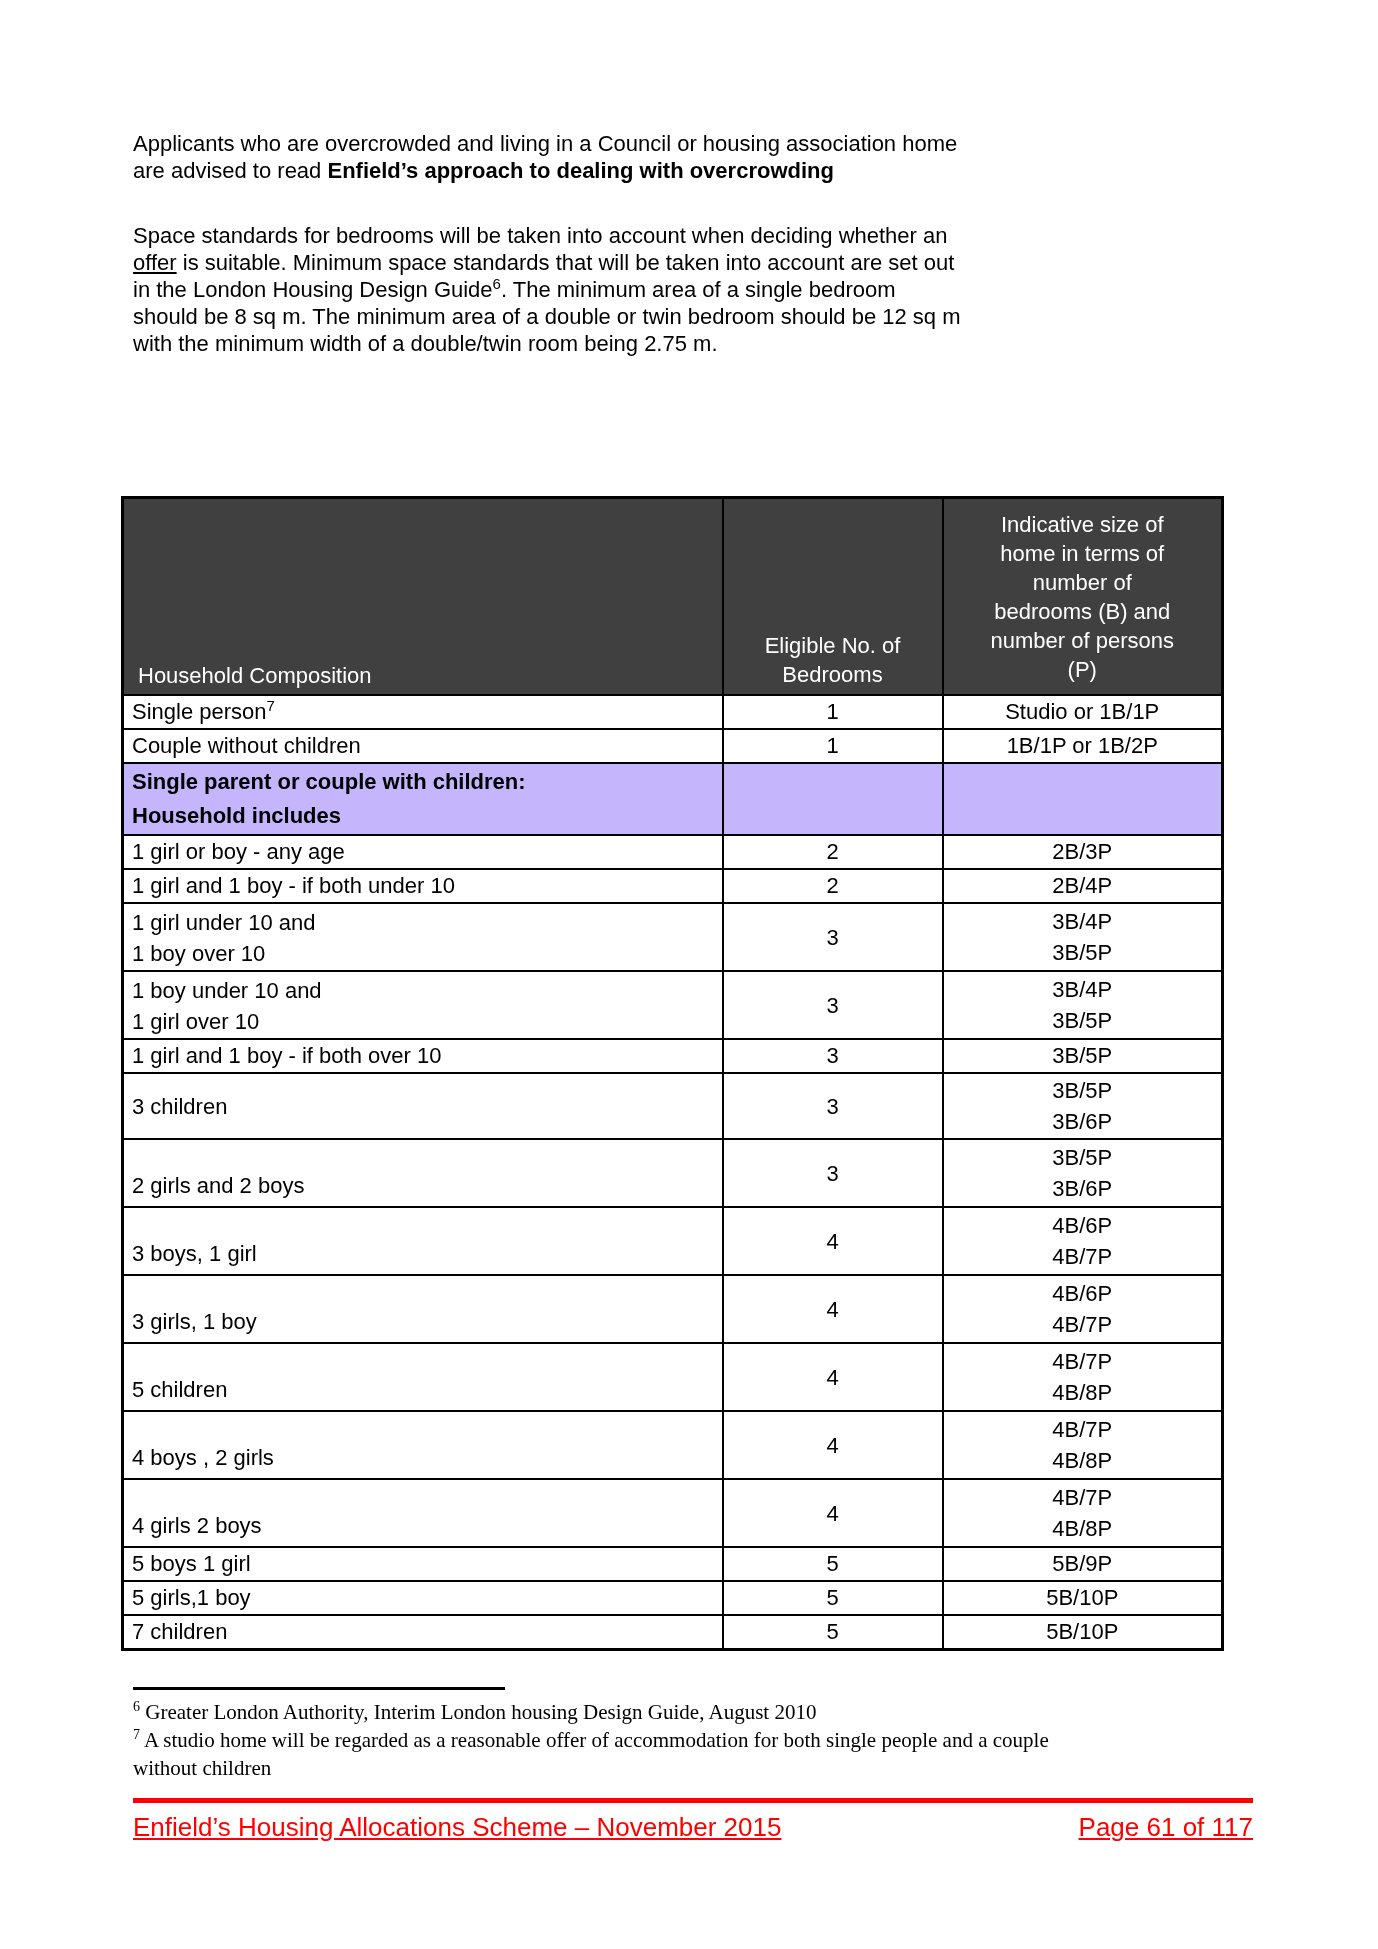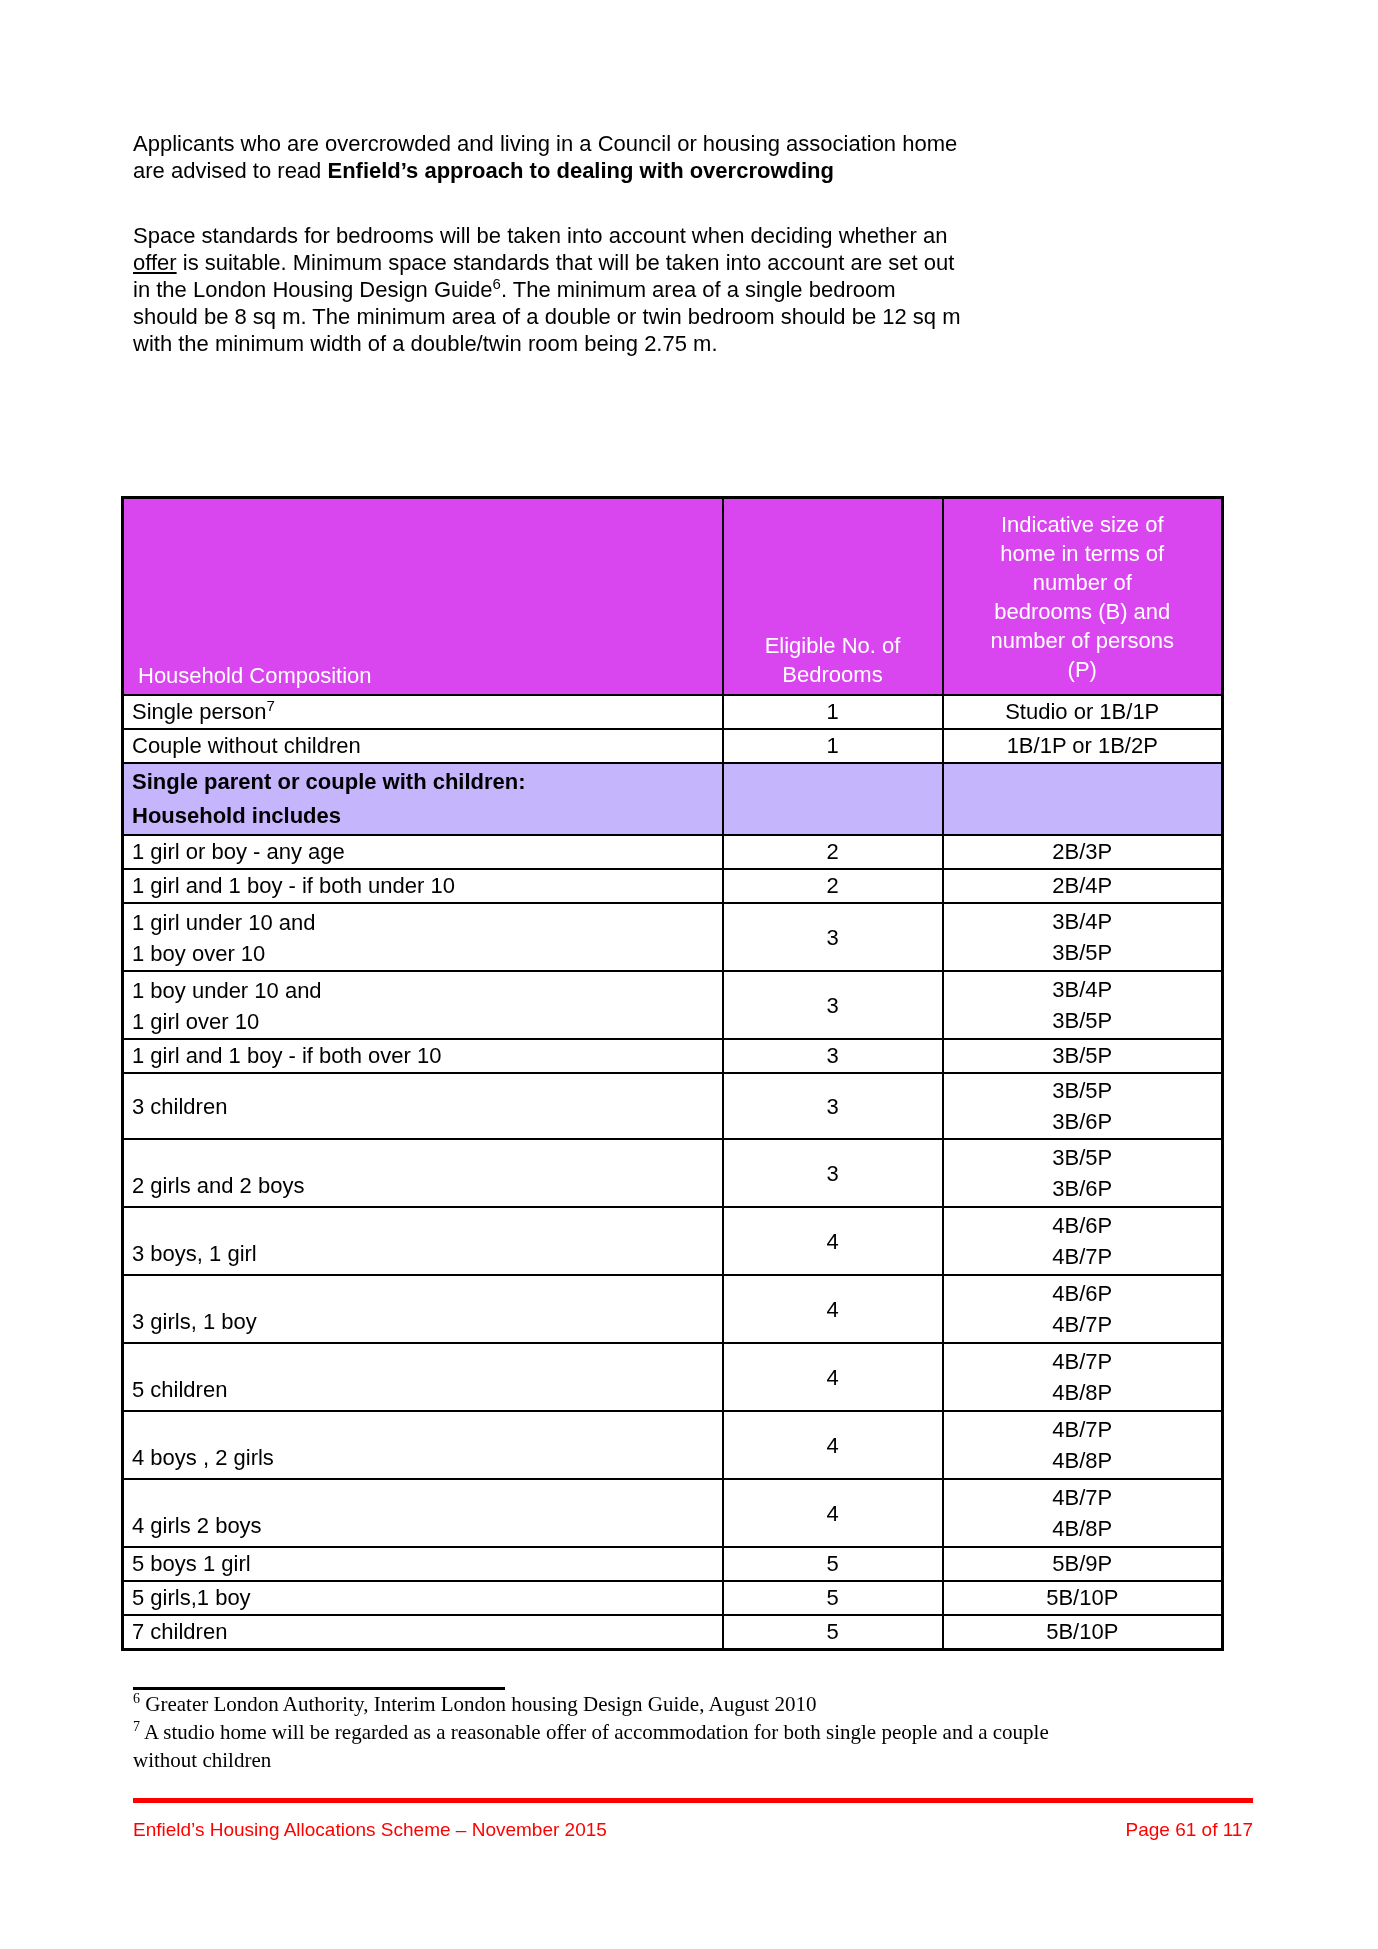--- a/index.html
+++ b/index.html
@@ -44,21 +44,21 @@
     width: 1100px;
     margin-left: -12px;
     margin-top: 139px;
     font-size: 22px;
   }
   table.alloc, table.alloc th, table.alloc td {
     border: 2px solid #000;
   }
   table.alloc { border-width: 3px; }
   thead th {
-    background: #d946ef;
+    background: #404040;
     color: #fff;
     font-weight: normal;
     height: 186px;
     white-space: pre-line;
   }
   th.hc   { text-align: left;   vertical-align: bottom; padding: 4px 4px 5px 14px; }
   th.bed  { vertical-align: bottom; padding-bottom: 5px; line-height: 29px; }
   th.size { text-align: center; vertical-align: middle; line-height: 29px; padding: 4px 2px; }
 
   td { padding: 1px 8px; white-space: pre-line; }
@@ -91,41 +91,42 @@
     width: 372px;
     height: 3px;
     background: #000;
   }
   .footnotes p {
     margin: 0;
     font-size: 21px;
     line-height: 28px;
     white-space: pre-line;
   }
-  .footnotes p:first-of-type { }
+  .footnotes p:first-of-type { margin-top: 8px; }
   .footnotes sup.ref { font-size: 14px; }
 
   
   .footer {
     position: absolute;
     top: 1798px;
     left: 133px;
     width: 1120px;
   }
   .footer-line {
     width: 100%;
     height: 5px;
     background: #FF0000;
   }
   .footer-text {
     display: flex;
     justify-content: space-between;
-    margin-top: 16px;
-    font-size: 19px;
+    margin-top: 9px;
+    font-size: 26px;
     color: #FF0000;
+    text-decoration: underline;
   }
 </style>
 </head>
 <body>
 
 <div class="page">
   <div class="content">
 
     <p class="body-par" id="par1"><span>Applicants who are overcrowded and living in a Council or housing association home
 are advised to read </span><span class="bold">Enfield’s approach to dealing with overcrowding</span></p>

